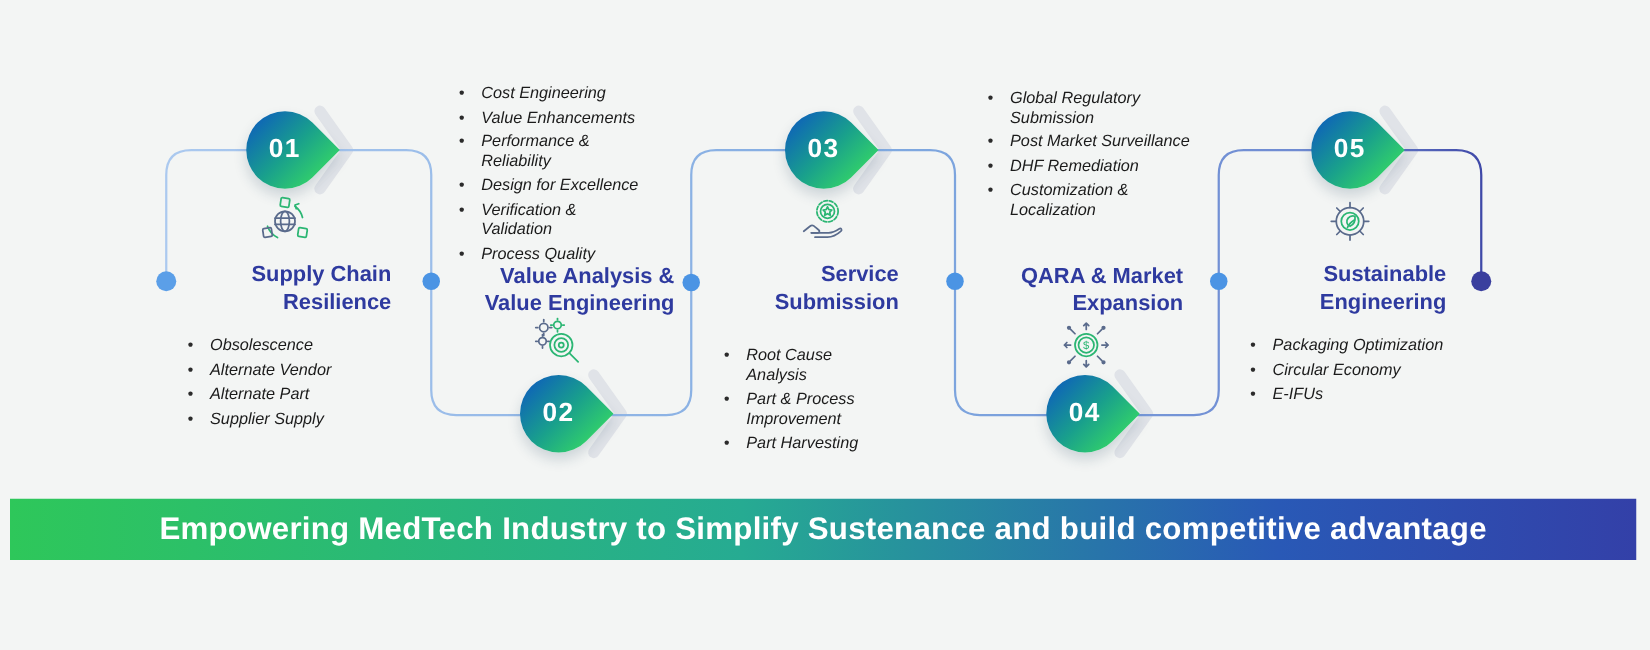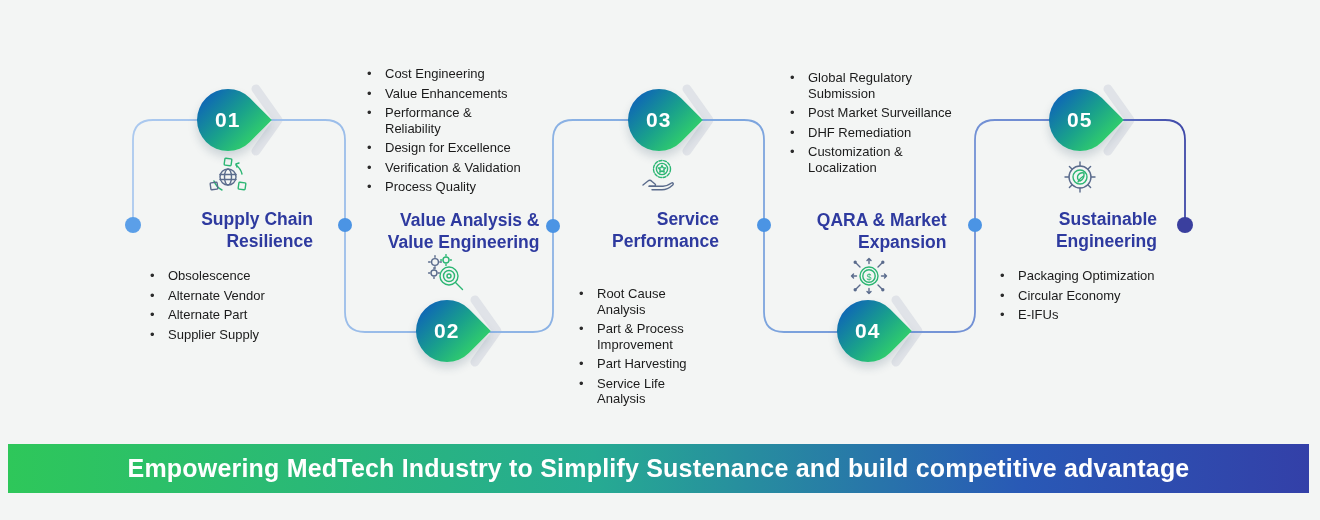--- a/index.html
+++ b/index.html
@@ -15,28 +15,28 @@
         box-shadow:4px 4px 10px rgba(30,60,90,.18);z-index:3;
         display:flex;align-items:center;justify-content:center;}
   .node-num{transform:rotate(-45deg);color:#ffffff;font-size:21px;font-weight:700;letter-spacing:1px;}
 
   .icon-box{position:absolute;width:44px;height:44px;z-index:3;}
   .icon-box svg{width:44px;height:44px;}
 
   .sec-title{position:absolute;z-index:3;transform:translateX(-50%);
              color:#2e3a9f;font-size:17.5px;font-weight:700;line-height:1.28;text-align:right;}
 
-  .sec-list{position:absolute;z-index:3;margin:0;padding:0;list-style:none;}
+  .sec-list{position:absolute;z-index:3;margin:0;padding:0;list-style:none;font-style:italic;}
   .sec-list li{position:relative;padding-left:20px;margin-bottom:4px;
                font-size:13px;line-height:15.5px;color:#1b1b1b;}
   .sec-list li::before{content:"\2022";position:absolute;left:2px;top:0;color:#2b2b2b;}
 
   .banner{position:absolute;left:8px;top:399px;width:1301px;height:49px;z-index:4;
           background:linear-gradient(90deg,#2ec75a 0%,#26ab92 45%,#2959b6 78%,#3340a8 100%);
-          display:flex;align-items:center;justify-content:center;margin-top:45px;}
+          display:flex;align-items:center;justify-content:center;}
   .banner-text{color:#ffffff;font-size:25px;font-weight:700;letter-spacing:.2px;}
 
   .ic{fill:none;stroke-linecap:round;stroke-linejoin:round;}
   .ic-g{stroke:#2bb673;stroke-width:1.4;}
   .ic-s{stroke:#5a6b8c;stroke-width:1.4;}
 </style>
 </head>
 <body>
 
 <div class="stage">
@@ -156,43 +156,42 @@
         <path d="M14.2 14.2 l-2.8 -2.8 M29.8 14.2 l2.8 -2.8 M14.2 29.8 l-2.8 2.8 M29.8 29.8 l2.8 2.8"></path>
       </g>
       <circle class="ic ic-g" cx="22" cy="22" r="7"></circle>
       <path class="ic ic-g" d="M22 26 c-2.5 -1 -3.5 -4 -1.5 -6.5 c1.5 -1.8 4 -2 5.5 -1.5 c.3 3 -.5 6.5 -4 8 z"></path>
       <path class="ic ic-g" d="M20 27 c1 -2.5 3 -4.5 5.5 -6"></path>
     </svg>
   </div>
 
   <div class="sec-title" style="left:228px;top:208px;width:170px">Supply Chain Resilience</div>
   <div class="sec-title" style="left:452px;top:209px;width:175px">Value Analysis &amp; Value Engineering</div>
-  <div class="sec-title" style="left:659px;top:208px;width:120px">Service Performance</div>
+  <div class="sec-title" style="left:659px;top:208px;width:120px">Service Submission</div>
   <div class="sec-title" style="left:864px;top:209px;width:165px">QARA &amp; Market Expansion</div>
   <div class="sec-title" style="left:1082px;top:208px;width:150px">Sustainable Engineering</div>
 
   <ul class="sec-list" style="left:148px;top:268px;width:165px">
       <li>Obsolescence</li>
       <li>Alternate Vendor</li>
       <li>Alternate Part</li>
       <li>Supplier Supply</li>
     </ul>
   <ul class="sec-list" style="left:365px;top:66px;width:156px">
       <li>Cost Engineering</li>
       <li>Value Enhancements</li>
       <li>Performance &amp; Reliability</li>
       <li>Design for Excellence</li>
       <li>Verification &amp; Validation</li>
       <li>Process Quality</li>
     </ul>
-  <ul class="sec-list" style="left:577px;top:286px;width:138px">
+  <ul class="sec-list" style="left:577px;top:276px;width:138px">
       <li>Root Cause Analysis</li>
       <li>Part &amp; Process Improvement</li>
       <li>Part Harvesting</li>
-      <li>Service Life Analysis</li>
     </ul>
   <ul class="sec-list" style="left:788px;top:70px;width:164px">
       <li>Global Regulatory Submission</li>
       <li>Post Market Surveillance</li>
       <li>DHF Remediation</li>
       <li>Customization &amp; Localization</li>
     </ul>
   <ul class="sec-list" style="left:998px;top:268px;width:165px">
       <li>Packaging Optimization</li>
       <li>Circular Economy</li>

